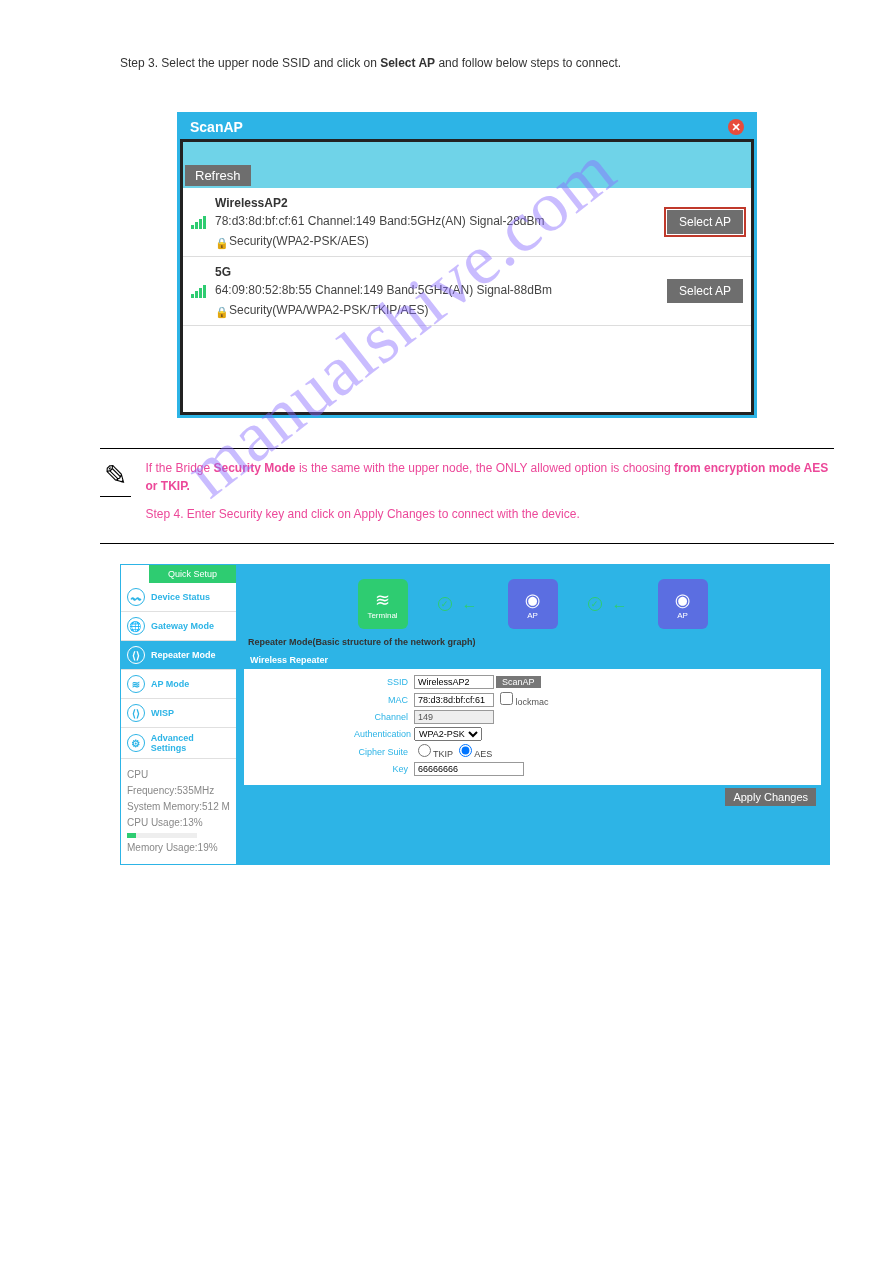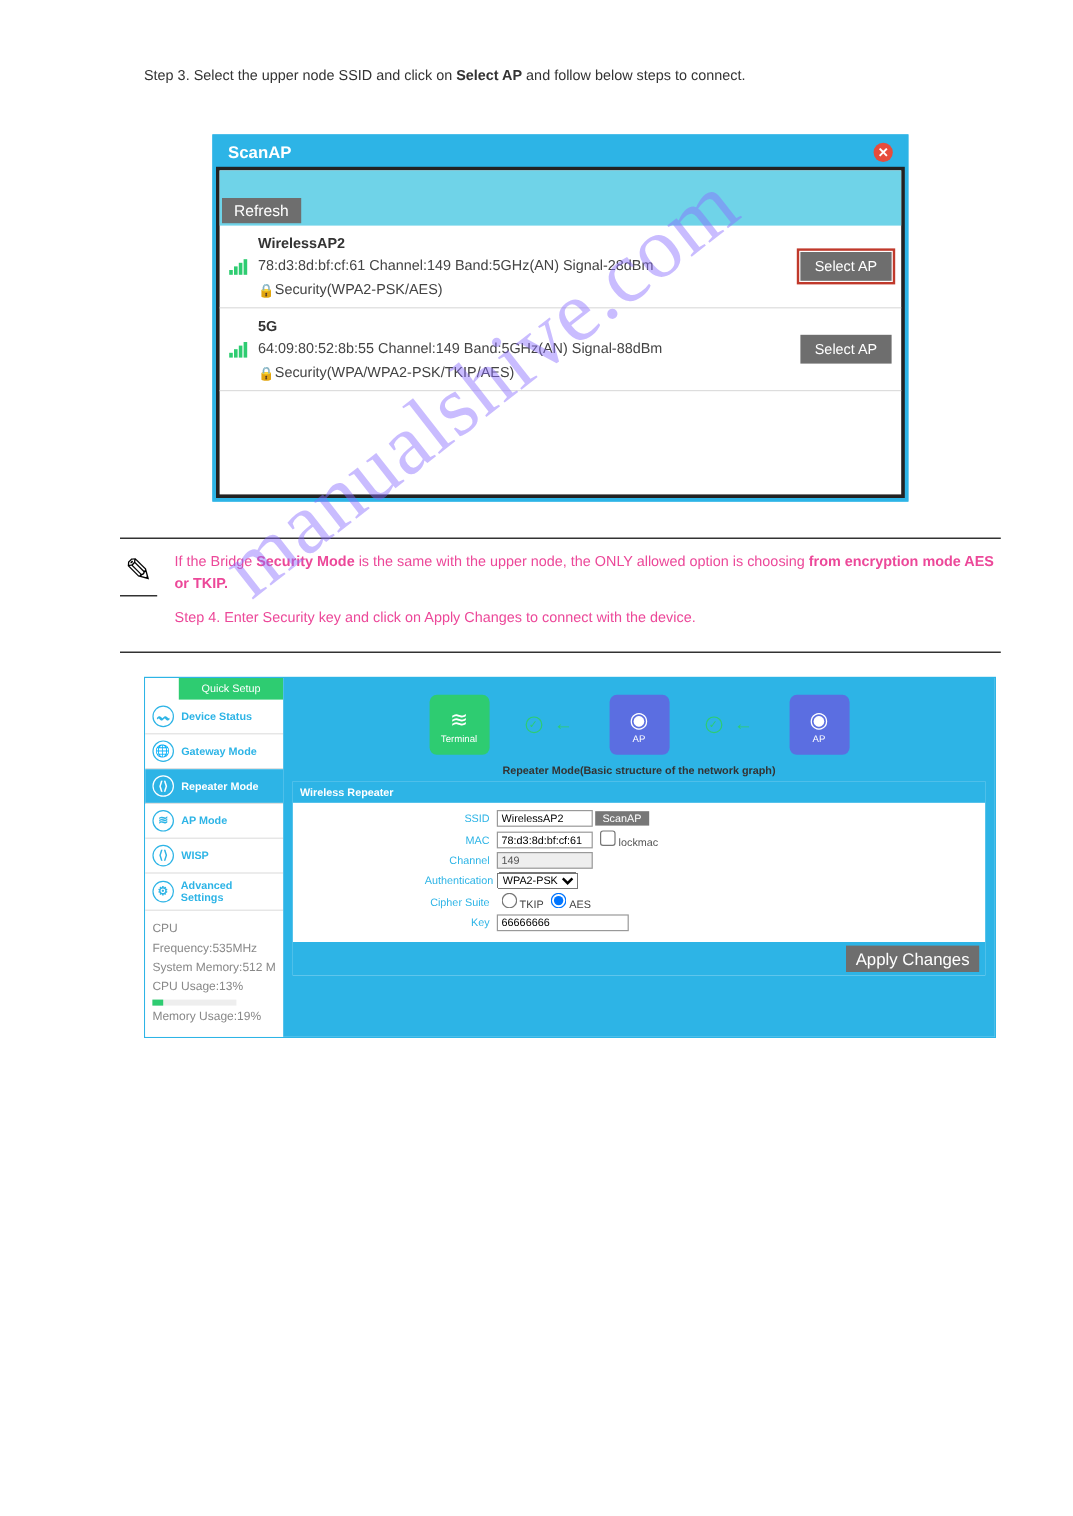--- a/index.html
+++ b/index.html
@@ -42,35 +42,35 @@
   .stats { padding: 8px 6px; color: #888; font-size: 10px; line-height: 1.6; }
   .stats .bar { width: 70px; height: 5px; background: #eee; margin: 2px 0; }
   .stats .bar-fill { height: 100%; background: #2ecc71; width: 19%; }
   .content { flex: 1; background: #2db4e6; padding: 8px; }
   .topology { display: flex; align-items: center; justify-content: center; gap: 30px; padding: 6px 0 4px; }
   .topo-box { width: 50px; height: 50px; border-radius: 6px; display: flex; flex-direction: column; align-items: center; justify-content: center; color: #fff; font-size: 8px; position: relative; }
   .topo-box.green { background: #2ecc71; }
   .topo-box.blue { background: #5b6ee1; }
   .topo-arrow { display: flex; align-items: center; color: #2ecc71; font-size: 16px; gap: 10px; }
   .topo-tick { width: 14px; height: 14px; border: 1.5px solid #2ecc71; border-radius: 50%; display: flex; align-items: center; justify-content: center; font-size: 9px; color: #2ecc71; }
-  .topo-caption { text-align: center; color: #333; font-size: 9px; font-weight: bold; padding: 4px; }
+  .topo-caption { text-align: left; color: #333; font-size: 9px; font-weight: bold; padding: 4px; }
   .panel { background: #fff; }
   .panel-header { background: #2db4e6; color: #fff; font-weight: bold; font-size: 9px; padding: 4px 6px; }
   .form-rows { padding: 6px 6px 6px 110px; }
   .form-row { display: flex; align-items: center; margin-bottom: 3px; font-size: 9px; }
   .form-label { width: 60px; text-align: right; color: #2db4e6; padding-right: 6px; }
   .form-row input[type=text] { height: 14px; font-size: 9px; padding: 0 3px; border: 1px solid #999; }
   .w80 { width: 80px; } .w95 { width: 110px; }
   .small-btn { background: #777; color: #fff; border: none; font-size: 9px; padding: 1px 6px; margin-left: 2px; cursor: pointer; }
   .lockmac { margin-left: 6px; font-size: 9px; color: #555; }
   .radio-group { font-size: 9px; color: #444; }
   .radio-group input { margin: 0 2px 0 4px; }
   select.auth { font-size: 9px; height: 14px; }
   .apply-row { text-align: right; padding: 3px 5px; }
-  .apply-btn { background: #6e6e6e; color: #fff; border: none; font-size: 14px; padding: 3px 8px; cursor: pointer; }
+  .apply-btn { background: #6e6e6e; color: #fff; border: none; font-size: 11px; padding: 3px 8px; cursor: pointer; }
 
   
   .watermark {
     position: absolute; top: 280px; left: 140px;
     font-size: 72px; color: #8a6cff; opacity: 0.45;
     transform: rotate(-38deg); font-family: Georgia, serif;
     pointer-events: none; letter-spacing: 1px;
   }
 
   .step-text { font-size: 12px; color: #333; margin: 14px 0 6px 20px; line-height: 1.5; }

